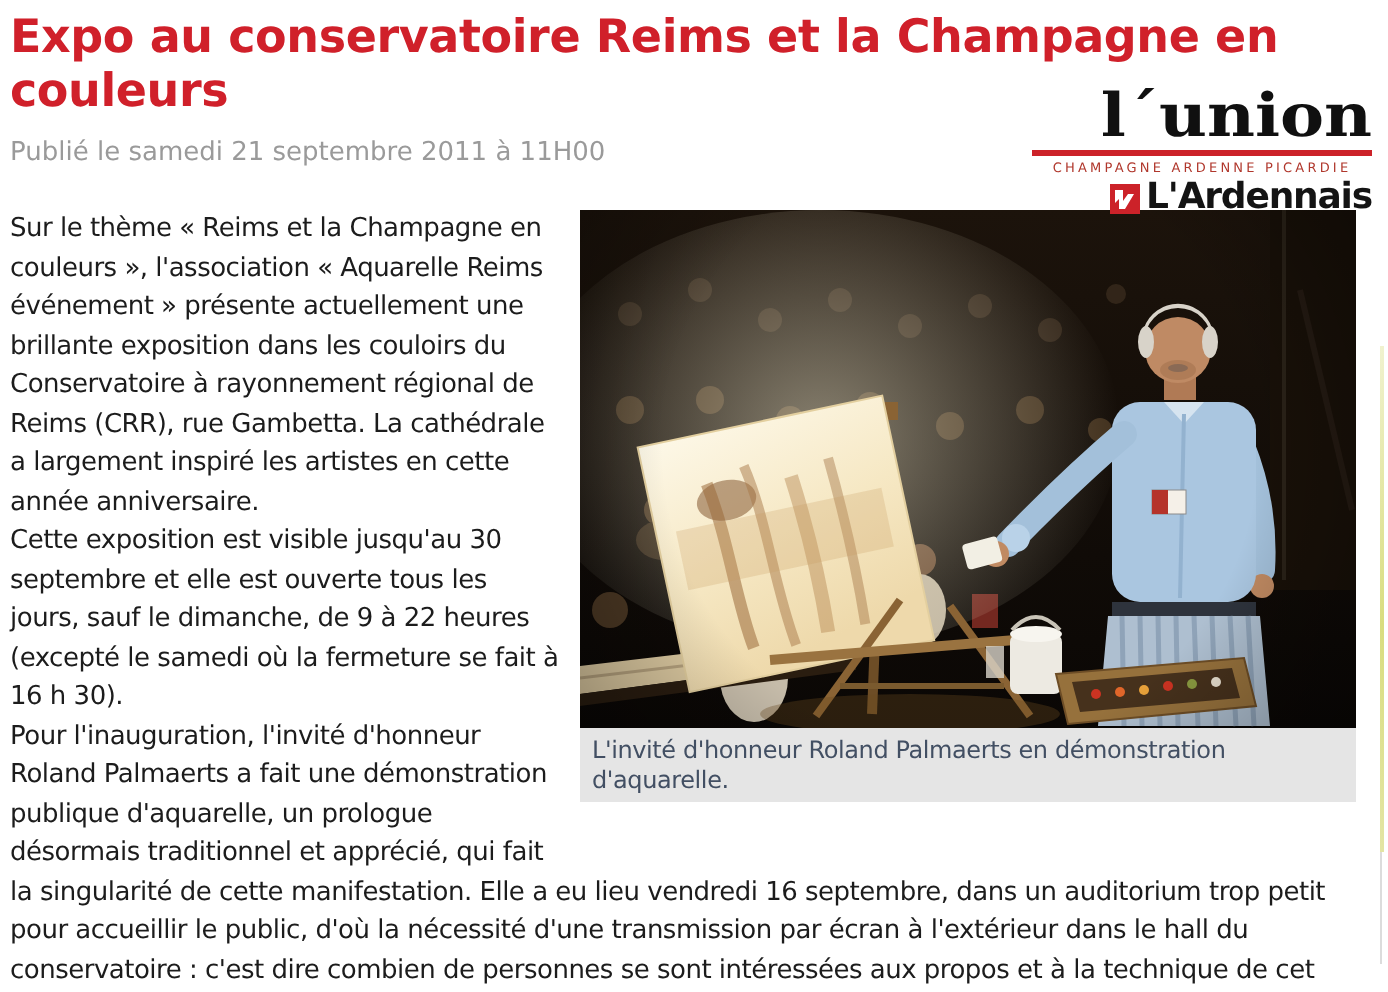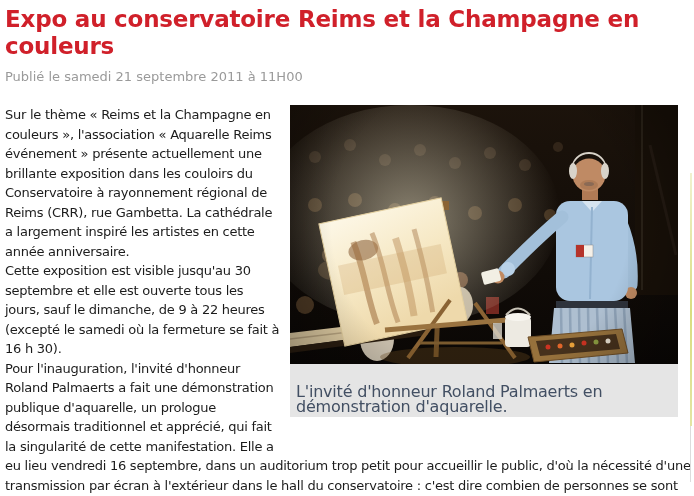--- a/index.html
+++ b/index.html
@@ -36,42 +36,54 @@
   .ard-word { font-size:18px; font-weight:bold; color:#141414; letter-spacing:-0.6px; line-height:16px; }
 
   
   .body-area {
     margin-top:21px; padding-left:5px;
     font-size:13px; line-height:19.5px; letter-spacing:-0.25px; color:#1c1c1c;
   }
   .photo-fig { float:right; width:388px; margin:0 16px 20px 9px; }
   .photo-svg { display:block; width:388px; height:259px; background:#0d0906; }
   .photo-caption {
-    background:#e5e5e5; color:#424f63; font-size:16px; line-height:15px;
-    padding:20px 6px 3px; letter-spacing:-0.2px;
+    background:#e5e5e5; color:#424f63; font-size:12px; line-height:15px;
+    padding:4px 6px 3px; letter-spacing:-0.2px;
   }
   .para { margin:0; }
 
   
   .vline-yellow {
     position:absolute; left:690px; top:173px; width:2px; height:253px;
     background:linear-gradient(180deg,#f0f2cf 0%,#d9dd7f 55%,#e3e5a4 100%);
   }
   .vline-gray { position:absolute; left:690px; top:426px; width:1px; height:56px; background:#dcdcdc; }
 </style>
 </head>
 <body>
 
 <div class="page">
 
   <div class="header">
     <h1 class="title">Expo au conservatoire Reims et la Champagne en couleurs</h1>
     <p class="pubdate">Publié le samedi 21 septembre 2011 à 11H00</p>
   </div>
 
+  <div class="brand">
+    <span class="union-word">l´union</span>
+    <div class="union-rule"></div>
+    <div class="union-tagline">CHAMPAGNE ARDENNE PICARDIE</div>
+    <div class="ardennais">
+      <svg class="ard-icon" viewBox="0 0 15 15">
+        <rect x="0" y="0" width="15" height="15" fill="#cc2229"></rect>
+        <path d="M2.5 3 L6.5 3 L6.5 8.5 L9 5 L12 5 L7.5 12.5 L4.5 12.5 L4.5 7.5 L2.5 9.5 Z" fill="#ffffff"></path>
+      </svg>
+      <span class="ard-word">L'Ardennais</span>
+    </div>
+  </div>
 
   <div class="body-area">
 
     <figure class="photo-fig">
       <svg class="photo-svg" viewBox="0 0 388 259" aria-hidden="true">
         <defs>
           <linearGradient id="bgG" x1="0" y1="0" x2="0" y2="1">
             <stop offset="0" stop-color="#1c130b"></stop>
               <stop offset="1" stop-color="#0a0705"></stop>
           </linearGradient>

